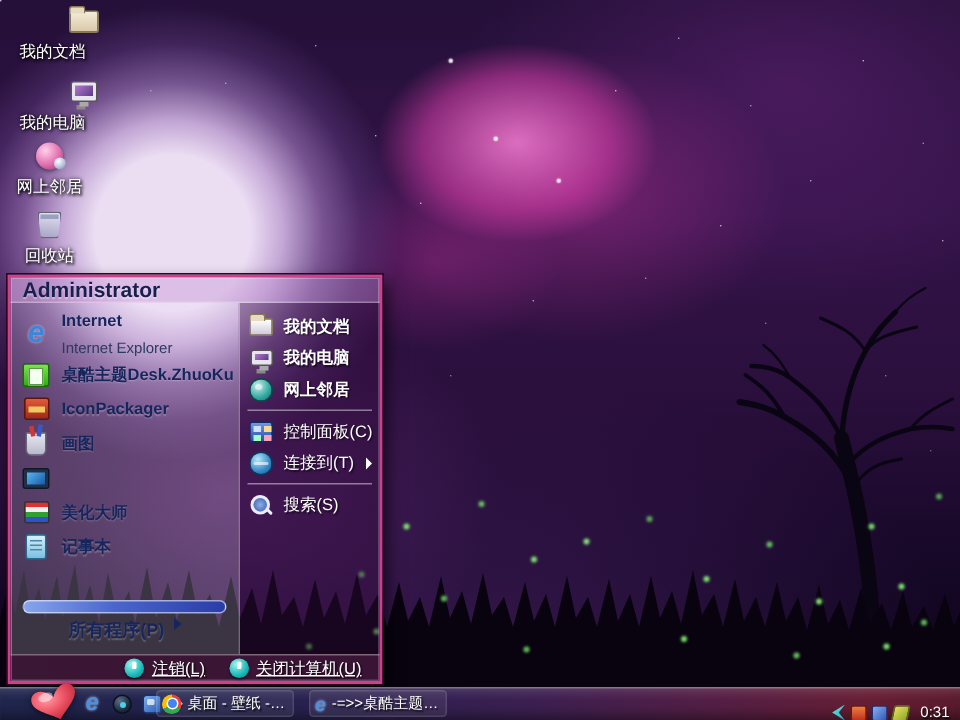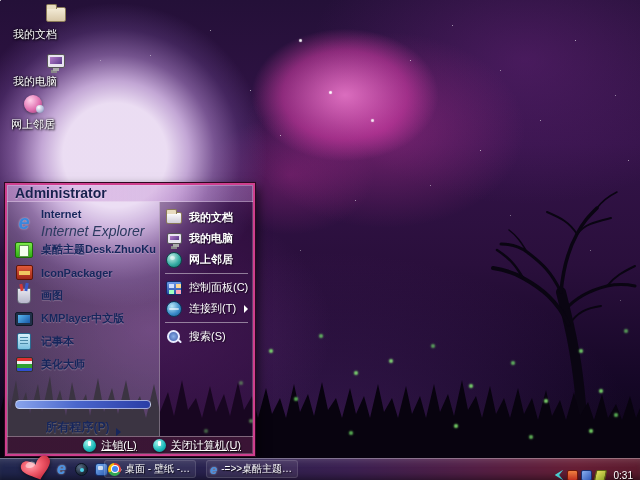--- a/index.html
+++ b/index.html
@@ -55,25 +55,25 @@
     background:linear-gradient(90deg,rgba(214,168,224,.6),rgba(186,138,206,.35));
     border-bottom:1px solid rgba(255,255,255,.3);}
   .sm-user{font-size:14px;font-weight:bold;color:#18204e;text-shadow:0 1px 1px rgba(255,255,255,.4);}
   .sm-body{flex:1;display:flex;min-height:0;}
   .sm-left{width:152px;background:rgba(242,228,250,.22);display:flex;flex-direction:column;padding:4px 3px 0 3px;}
   .sm-right{flex:1;background:rgba(52,14,62,.38);border-left:1px solid rgba(255,255,255,.4);padding:5px 3px;display:flex;flex-direction:column;}
   .sm-item{display:flex;align-items:center;gap:6px;height:23px;flex:0 0 23px;padding-left:3px;cursor:pointer;}
   .sm-item-internet{height:32px;flex:0 0 32px;}
   .sm-ico{width:22px;height:20px;flex:0 0 22px;display:flex;align-items:center;justify-content:center;}
   .sm-label{font-size:11px;font-weight:bold;color:#16265c;white-space:nowrap;overflow:hidden;text-shadow:0 1px 1px rgba(255,255,255,.25);}
-  .sm-label2{font-size:14px;color:#2c3a60;font-weight:normal;font-style:italic;}
+  .sm-label2{font-size:10px;color:#2c3a60;font-weight:normal;}
   .sm-spacer{flex:1;}
   .sm-gradbar{height:9px;flex:0 0 9px;margin:0 5px 3px 5px;border-radius:5px;border:1px solid rgba(255,255,255,.55);
     background:linear-gradient(90deg,#89a4ec,#4a66cc 45%,#2a3da6);}
-  .sm-allprograms{height:24px;flex:0 0 24px;display:flex;align-items:flex-end;justify-content:center;gap:6px;cursor:pointer;}
+  .sm-allprograms{height:24px;flex:0 0 24px;display:flex;align-items:flex-start;justify-content:center;gap:6px;cursor:pointer;}
   .sm-allprograms .sm-label{font-size:12px;}
   .ap-arrow{width:0;height:0;border-left:5px solid #16265c;border-top:4px solid transparent;border-bottom:4px solid transparent;}
   .sm-ritem{display:flex;align-items:center;gap:6px;height:21px;flex:0 0 21px;padding:0 2px;cursor:pointer;}
   .sm-rlabel{font-size:11px;color:#fff;white-space:nowrap;text-shadow:1px 1px 1px rgba(0,0,0,.6);}
   .bold .sm-rlabel{font-weight:bold;}
   .sm-ico-s{width:18px;height:16px;flex:0 0 18px;display:flex;align-items:center;justify-content:center;}
   .sm-div{height:1px;flex:0 0 1px;margin:3px 2px;background:rgba(255,255,255,.45);}
   .submenu-arrow{margin-left:auto;width:0;height:0;border-left:4px solid #fff;border-top:4px solid transparent;border-bottom:4px solid transparent;}
   .sm-footer{height:18px;flex:0 0 18px;display:flex;align-items:center;justify-content:flex-end;gap:16px;padding-right:12px;
     background:linear-gradient(90deg,rgba(150,60,120,.35),rgba(120,40,100,.45));border-top:1px solid rgba(255,255,255,.35);padding-left:21px;}
@@ -187,20 +187,26 @@
         <div class="monitor-ic"></div>
       </div>
     <div class="di-label">我的电脑</div>
   </div>
   <div class="desktop-icon di-2">
     <div class="di-img">
         <div class="sphere-ic"></div>
       </div>
     <div class="di-label">网上邻居</div>
   </div>
+  <div class="desktop-icon di-3">
+    <div class="di-img">
+        <div class="bin-ic"></div>
+      </div>
+    <div class="di-label">回收站</div>
+  </div>
 
   <div class="start-menu">
     <div class="sm-header">
       <span class="sm-user">Administrator</span>
     </div>
     <div class="sm-body">
       <div class="sm-left">
         <div class="sm-item sm-item-internet">
           <span class="sm-ico">
               <span class="ie-e big">e</span>
@@ -225,33 +231,32 @@
         <div class="sm-item">
           <span class="sm-ico">
               <span class="paint-ic"></span>
             </span>
           <span class="sm-label">画图</span>
         </div>
         <div class="sm-item">
           <span class="sm-ico">
               <span class="kmp-ic"></span>
             </span>
-          <span class="sm-label">KMPlayer中文版</span>
+        </div>
+        <div class="sm-item">
+          <span class="sm-ico">
+              <span class="blinds-ic"></span>
+            </span>
+          <span class="sm-label">美化大师</span>
         </div>
         <div class="sm-item">
           <span class="sm-ico">
               <span class="note-ic"></span>
             </span>
           <span class="sm-label">记事本</span>
-        </div>
-        <div class="sm-item">
-          <span class="sm-ico">
-              <span class="blinds-ic"></span>
-            </span>
-          <span class="sm-label">美化大师</span>
         </div>
         <div class="sm-spacer"></div>
         <div class="sm-gradbar"></div>
         <div class="sm-allprograms">
           <span class="sm-label">所有程序(P)</span>
           <span class="ap-arrow"></span>
         </div>
       </div>
       <div class="sm-right">
         <div class="sm-ritem bold">

